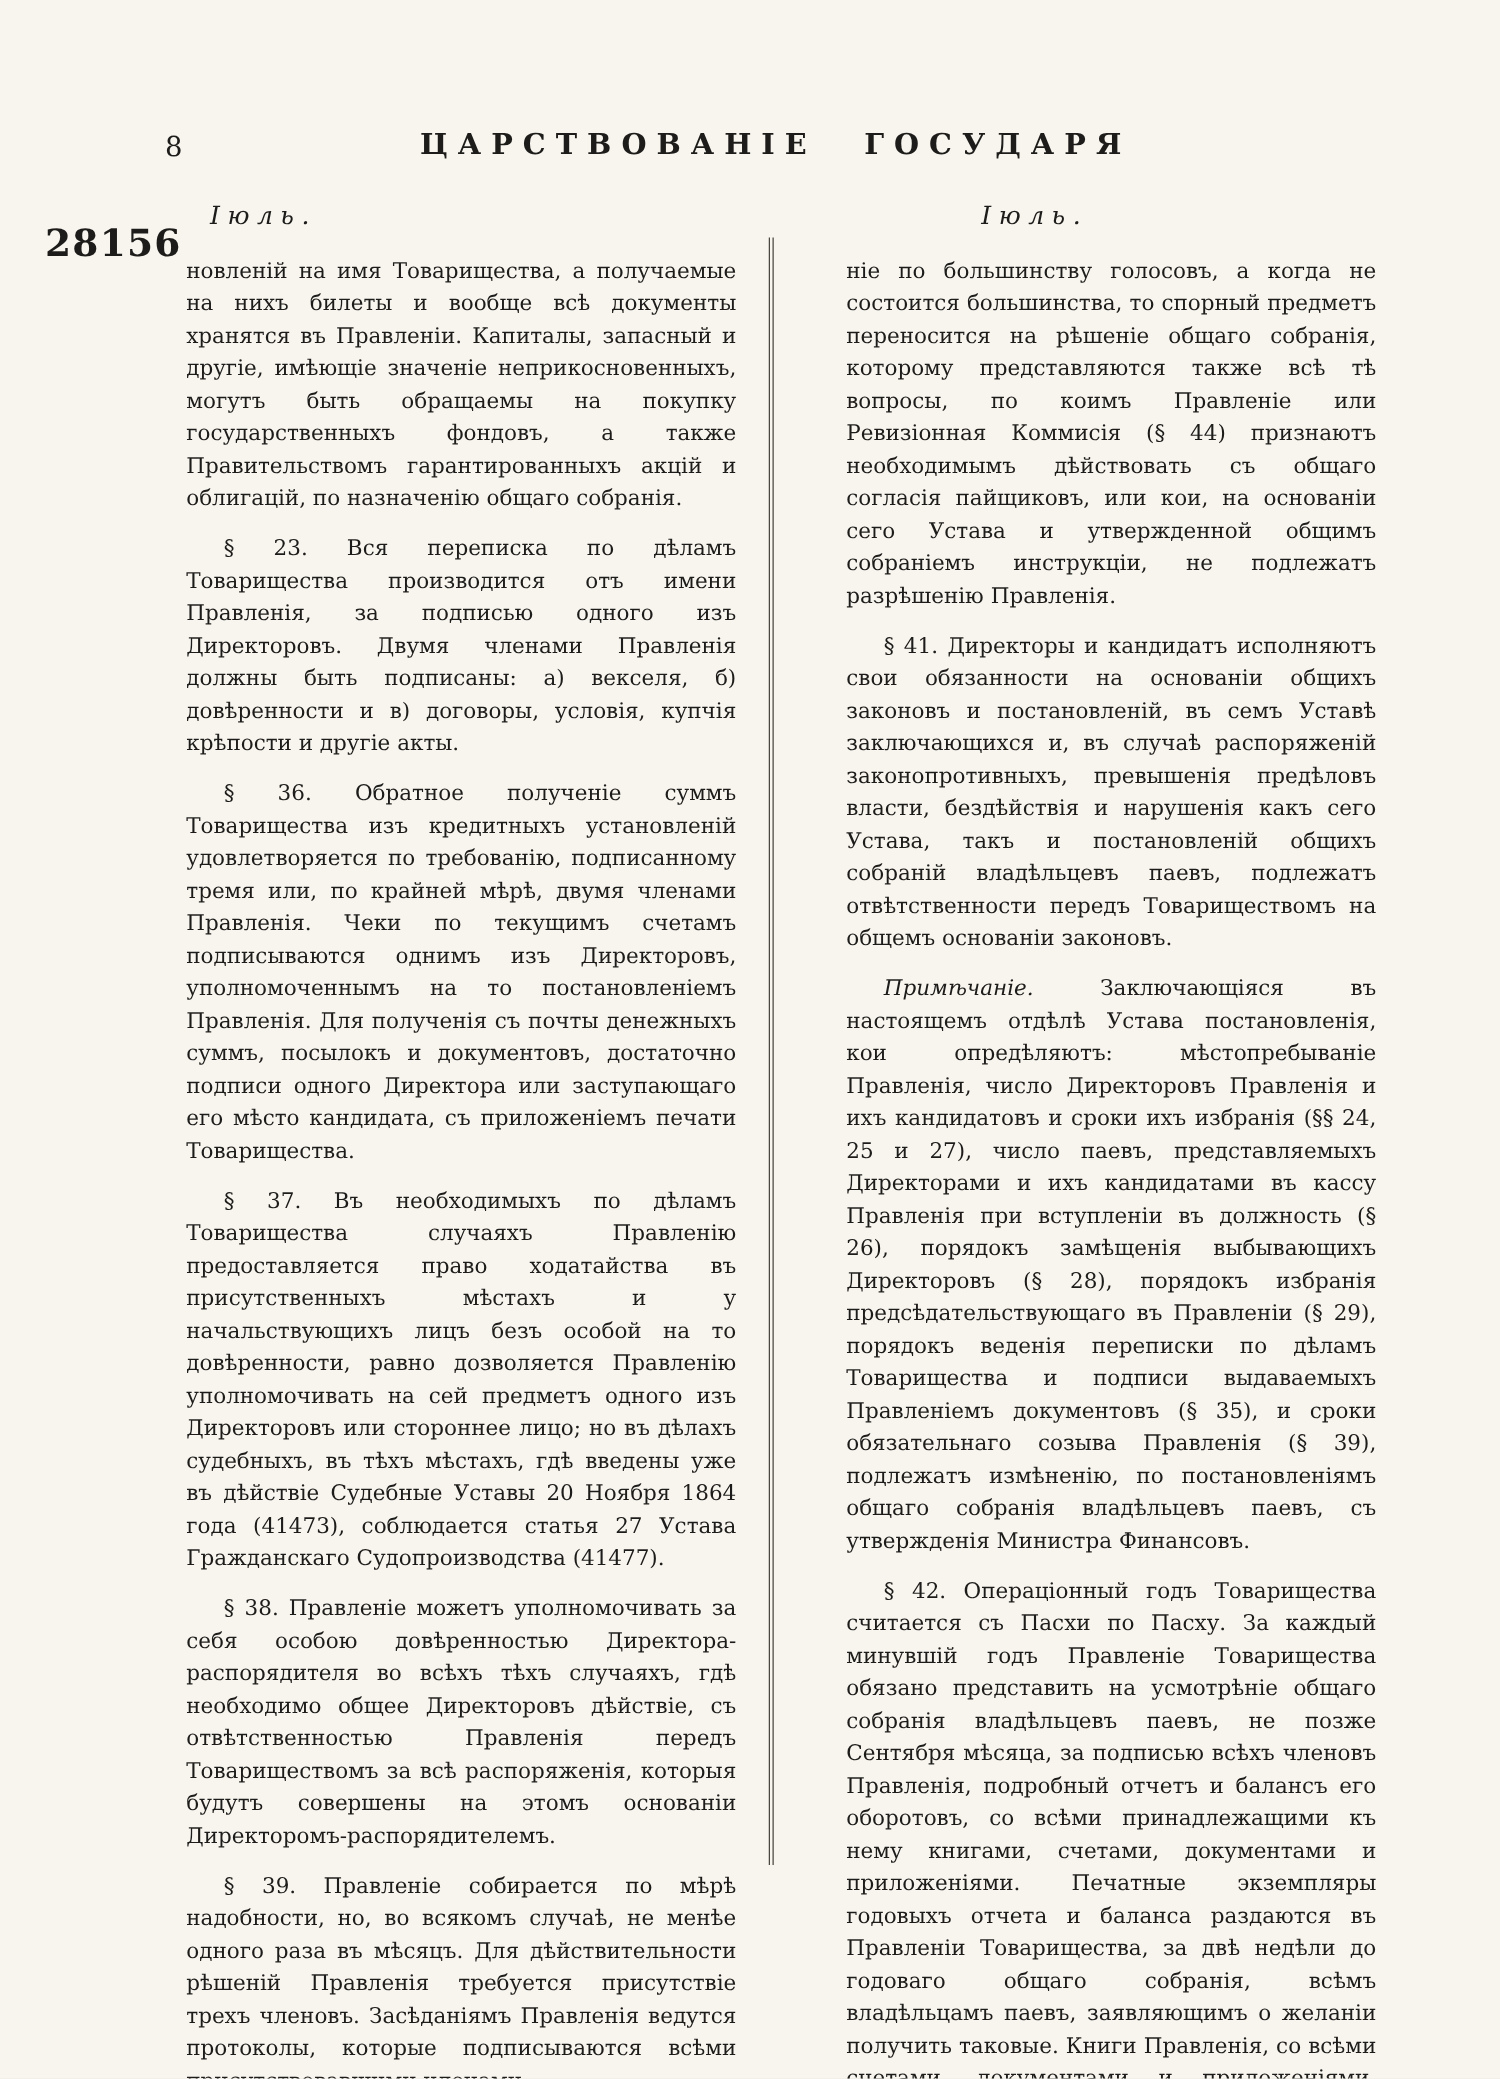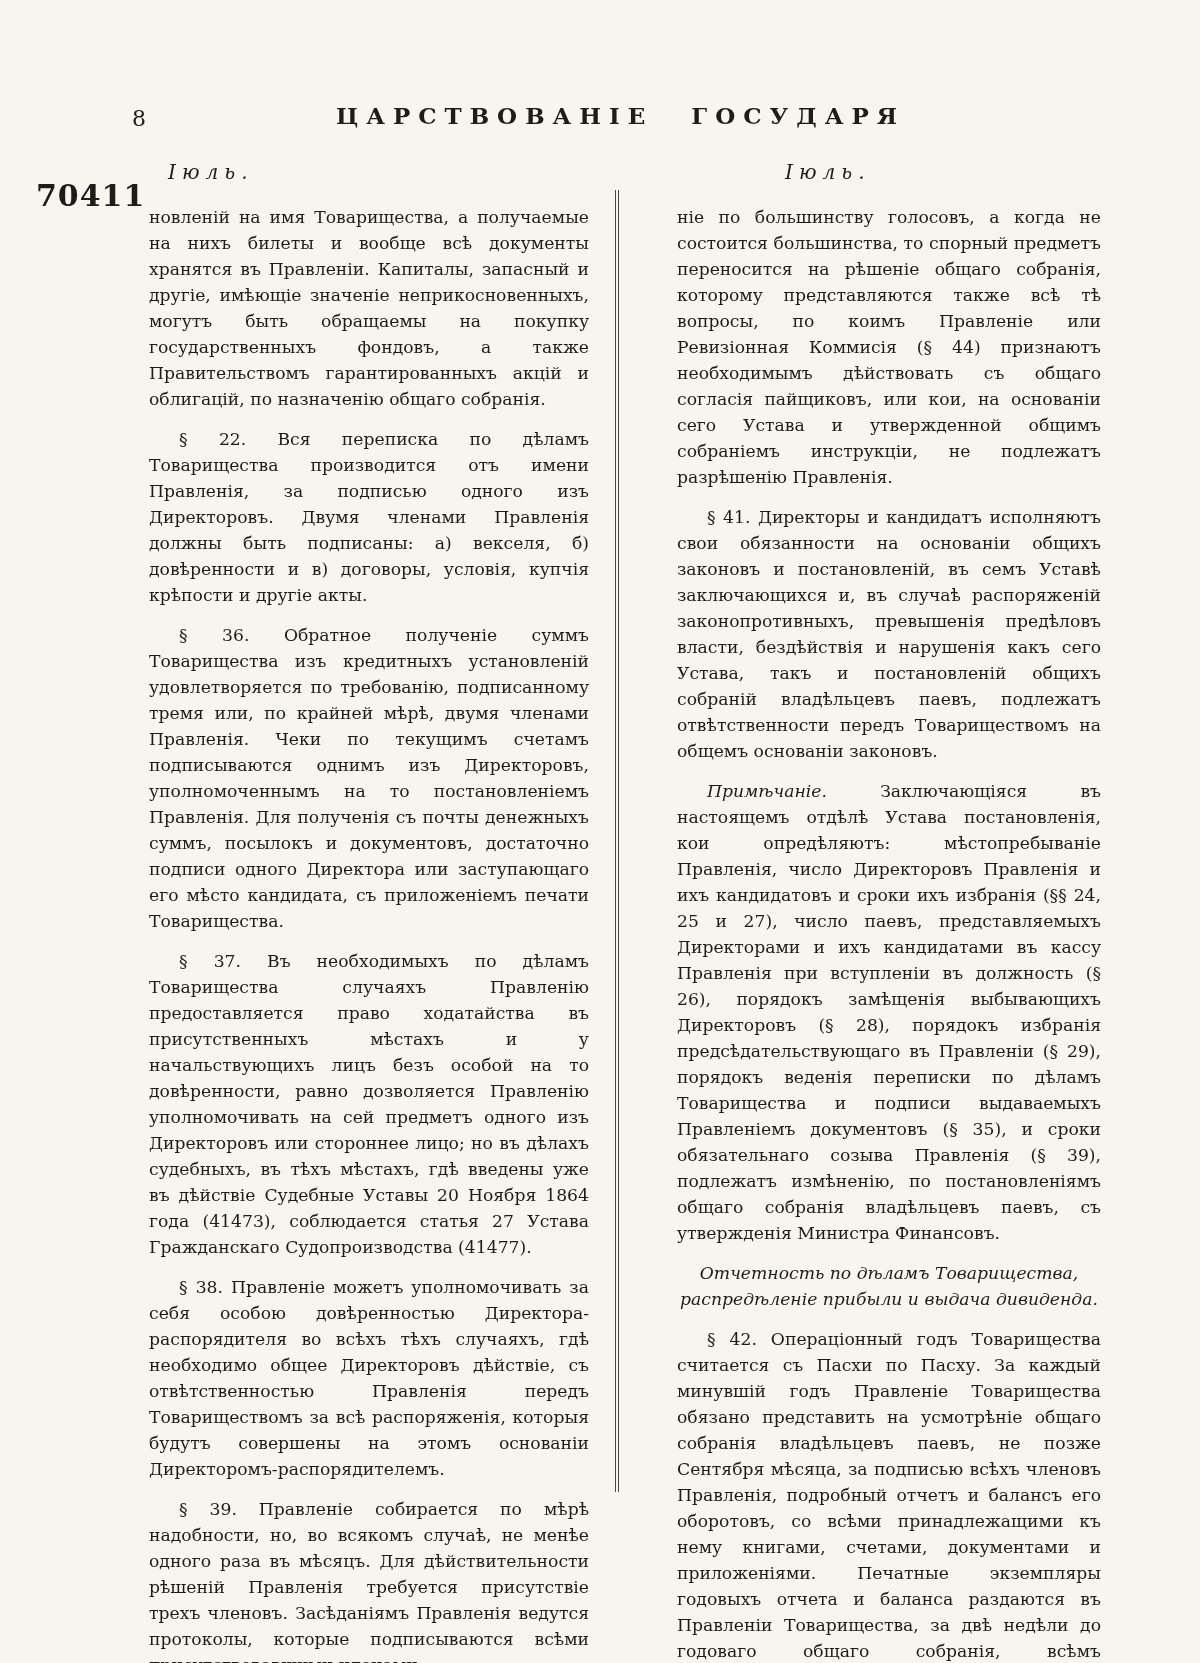--- a/index.html
+++ b/index.html
@@ -106,34 +106,33 @@
   <div class="header-row1">
     <span class="page-number">8</span>
     <span class="running-title">ЦАРСТВОВАНІЕ ГОСУДАРЯ</span>
   </div>
 
   <div class="header-row2">
     <span class="month month-left">Іюль.</span>
     <span class="month month-right">Іюль.</span>
   </div>
 
-  <div class="doc-number">70411</div>
+  <div class="doc-number">28156</div>
 
   <div class="column column-left">
       <p class="para">новленій на имя Товарищества, а получаемые на нихъ билеты и вообще всѣ документы хранятся въ Правленіи. Капиталы, запасный и другіе, имѣющіе значеніе неприкосновенныхъ, могутъ быть обращаемы на покупку государственныхъ фондовъ, а также Правительствомъ гарантированныхъ акцій и облигацій, по назначенію общаго собранія.</p>
-      <p class="para indent">§ 22. Вся переписка по дѣламъ Товарищества производится отъ имени Правленія, за подписью одного изъ Директоровъ. Двумя членами Правленія должны быть подписаны: а) векселя, б) довѣренности и в) договоры, условія, купчія крѣпости и другіе акты.</p>
+      <p class="para indent">§ 23. Вся переписка по дѣламъ Товарищества производится отъ имени Правленія, за подписью одного изъ Директоровъ. Двумя членами Правленія должны быть подписаны: а) векселя, б) довѣренности и в) договоры, условія, купчія крѣпости и другіе акты.</p>
       <p class="para indent">§ 36. Обратное полученіе суммъ Товарищества изъ кредитныхъ установленій удовлетворяется по требованію, подписанному тремя или, по крайней мѣрѣ, двумя членами Правленія. Чеки по текущимъ счетамъ подписываются однимъ изъ Директоровъ, уполномоченнымъ на то постановленіемъ Правленія. Для полученія съ почты денежныхъ суммъ, посылокъ и документовъ, достаточно подписи одного Директора или заступающаго его мѣсто кандидата, съ приложеніемъ печати Товарищества.</p>
       <p class="para indent">§ 37. Въ необходимыхъ по дѣламъ Товарищества случаяхъ Правленію предоставляется право ходатайства въ присутственныхъ мѣстахъ и у начальствующихъ лицъ безъ особой на то довѣренности, равно дозволяется Правленію уполномочивать на сей предметъ одного изъ Директоровъ или стороннее лицо; но въ дѣлахъ судебныхъ, въ тѣхъ мѣстахъ, гдѣ введены уже въ дѣйствіе Судебные Уставы 20 Ноября 1864 года (41473), соблюдается статья 27 Устава Гражданскаго Судопроизводства (41477).</p>
       <p class="para indent">§ 38. Правленіе можетъ уполномочивать за себя особою довѣренностью Директора-распорядителя во всѣхъ тѣхъ случаяхъ, гдѣ необходимо общее Директоровъ дѣйствіе, съ отвѣтственностью Правленія передъ Товариществомъ за всѣ распоряженія, которыя будутъ совершены на этомъ основаніи Директоромъ-распорядителемъ.</p>
       <p class="para indent">§ 39. Правленіе собирается по мѣрѣ надобности, но, во всякомъ случаѣ, не менѣе одного раза въ мѣсяцъ. Для дѣйствительности рѣшеній Правленія требуется присутствіе трехъ членовъ. Засѣданіямъ Правленія ведутся протоколы, которые подписываются всѣми присутствовавшими членами.</p>
     </div>
 
   <div class="column-divider"></div>
 
   <div class="column column-right">
       <p class="para">ніе по большинству голосовъ, а когда не состоится большинства, то спорный предметъ переносится на рѣшеніе общаго собранія, которому представляются также всѣ тѣ вопросы, по коимъ Правленіе или Ревизіонная Коммисія (§ 44) признаютъ необходимымъ дѣйствовать съ общаго согласія пайщиковъ, или кои, на основаніи сего Устава и утвержденной общимъ собраніемъ инструкціи, не подлежатъ разрѣшенію Правленія.</p>
       <p class="para indent">§ 41. Директоры и кандидатъ исполняютъ свои обязанности на основаніи общихъ законовъ и постановленій, въ семъ Уставѣ заключающихся и, въ случаѣ распоряженій законопротивныхъ, превышенія предѣловъ власти, бездѣйствія и нарушенія какъ сего Устава, такъ и постановленій общихъ собраній владѣльцевъ паевъ, подлежатъ отвѣтственности передъ Товариществомъ на общемъ основаніи законовъ.</p>
       <p class="para indent"><i>Примѣчаніе.</i> Заключающіяся въ настоящемъ отдѣлѣ Устава постановленія, кои опредѣляютъ: мѣстопребываніе Правленія, число Директоровъ Правленія и ихъ кандидатовъ и сроки ихъ избранія (§§ 24, 25 и 27), число паевъ, представляемыхъ Директорами и ихъ кандидатами въ кассу Правленія при вступленіи въ должность (§ 26), порядокъ замѣщенія выбывающихъ Директоровъ (§ 28), порядокъ избранія предсѣдательствующаго въ Правленіи (§ 29), порядокъ веденія переписки по дѣламъ Товарищества и подписи выдаваемыхъ Правленіемъ документовъ (§ 35), и сроки обязательнаго созыва Правленія (§ 39), подлежатъ измѣненію, по постановленіямъ общаго собранія владѣльцевъ паевъ, съ утвержденія Министра Финансовъ.</p>
-      <p class="para italic center">Отчетность по дѣламъ Товарищества, распредѣленіе прибыли и выдача дивиденда.</p>
       <p class="para indent">§ 42. Операціонный годъ Товарищества считается съ Пасхи по Пасху. За каждый минувшій годъ Правленіе Товарищества обязано представить на усмотрѣніе общаго собранія владѣльцевъ паевъ, не позже Сентября мѣсяца, за подписью всѣхъ членовъ Правленія, подробный отчетъ и балансъ его оборотовъ, со всѣми принадлежащими къ нему книгами, счетами, документами и приложеніями. Печатные экземпляры годовыхъ отчета и баланса раздаются въ Правленіи Товарищества, за двѣ недѣли до годоваго общаго собранія, всѣмъ владѣльцамъ паевъ, заявляющимъ о желаніи получить таковые. Книги Правленія, со всѣми счетами, документами и приложеніями, открываются пайщикамъ также за двѣ недѣли до общаго собранія.</p>
     </div>
 
 </div>
 
 </body></html>

